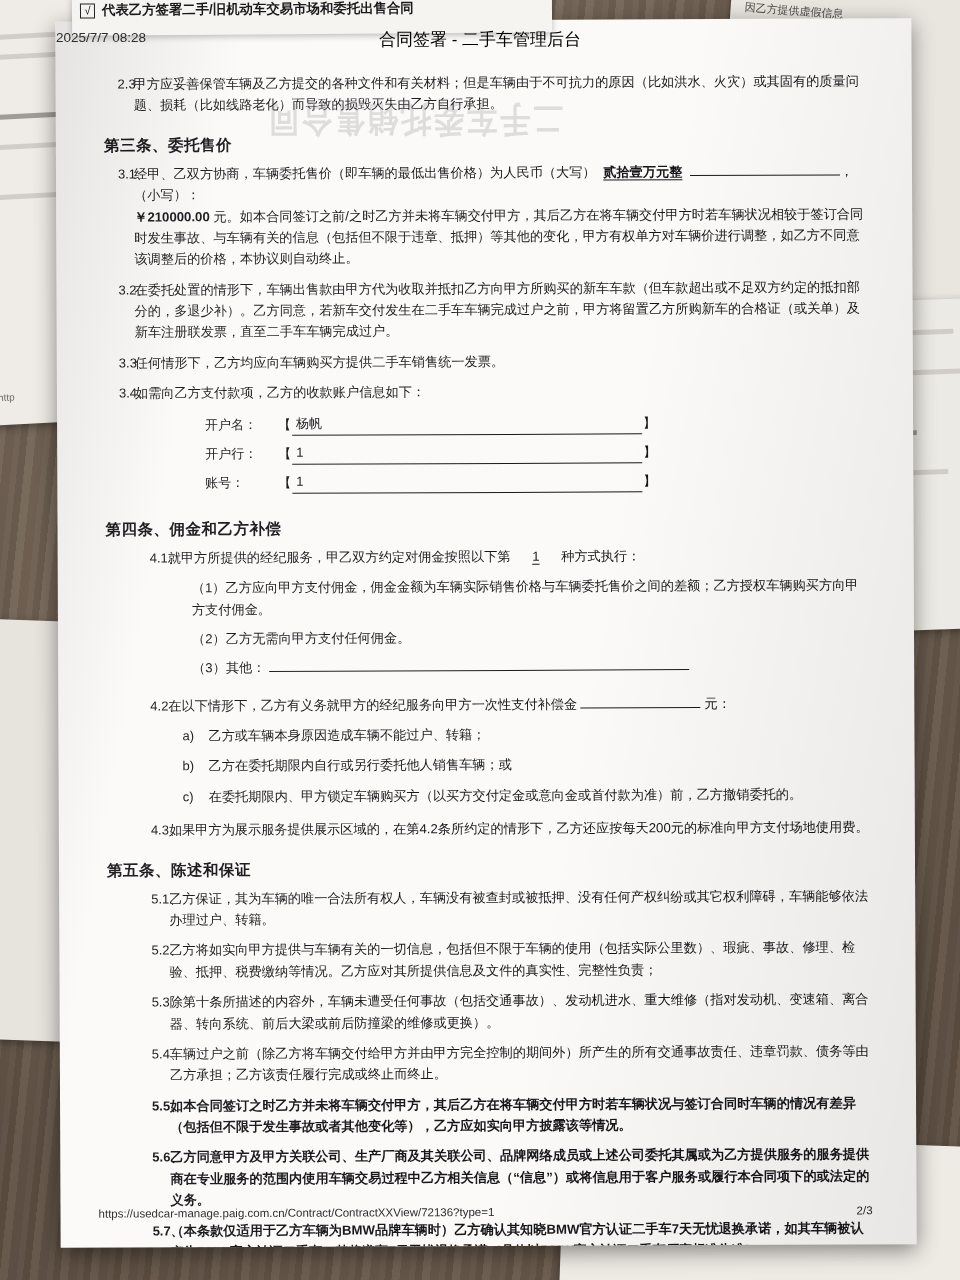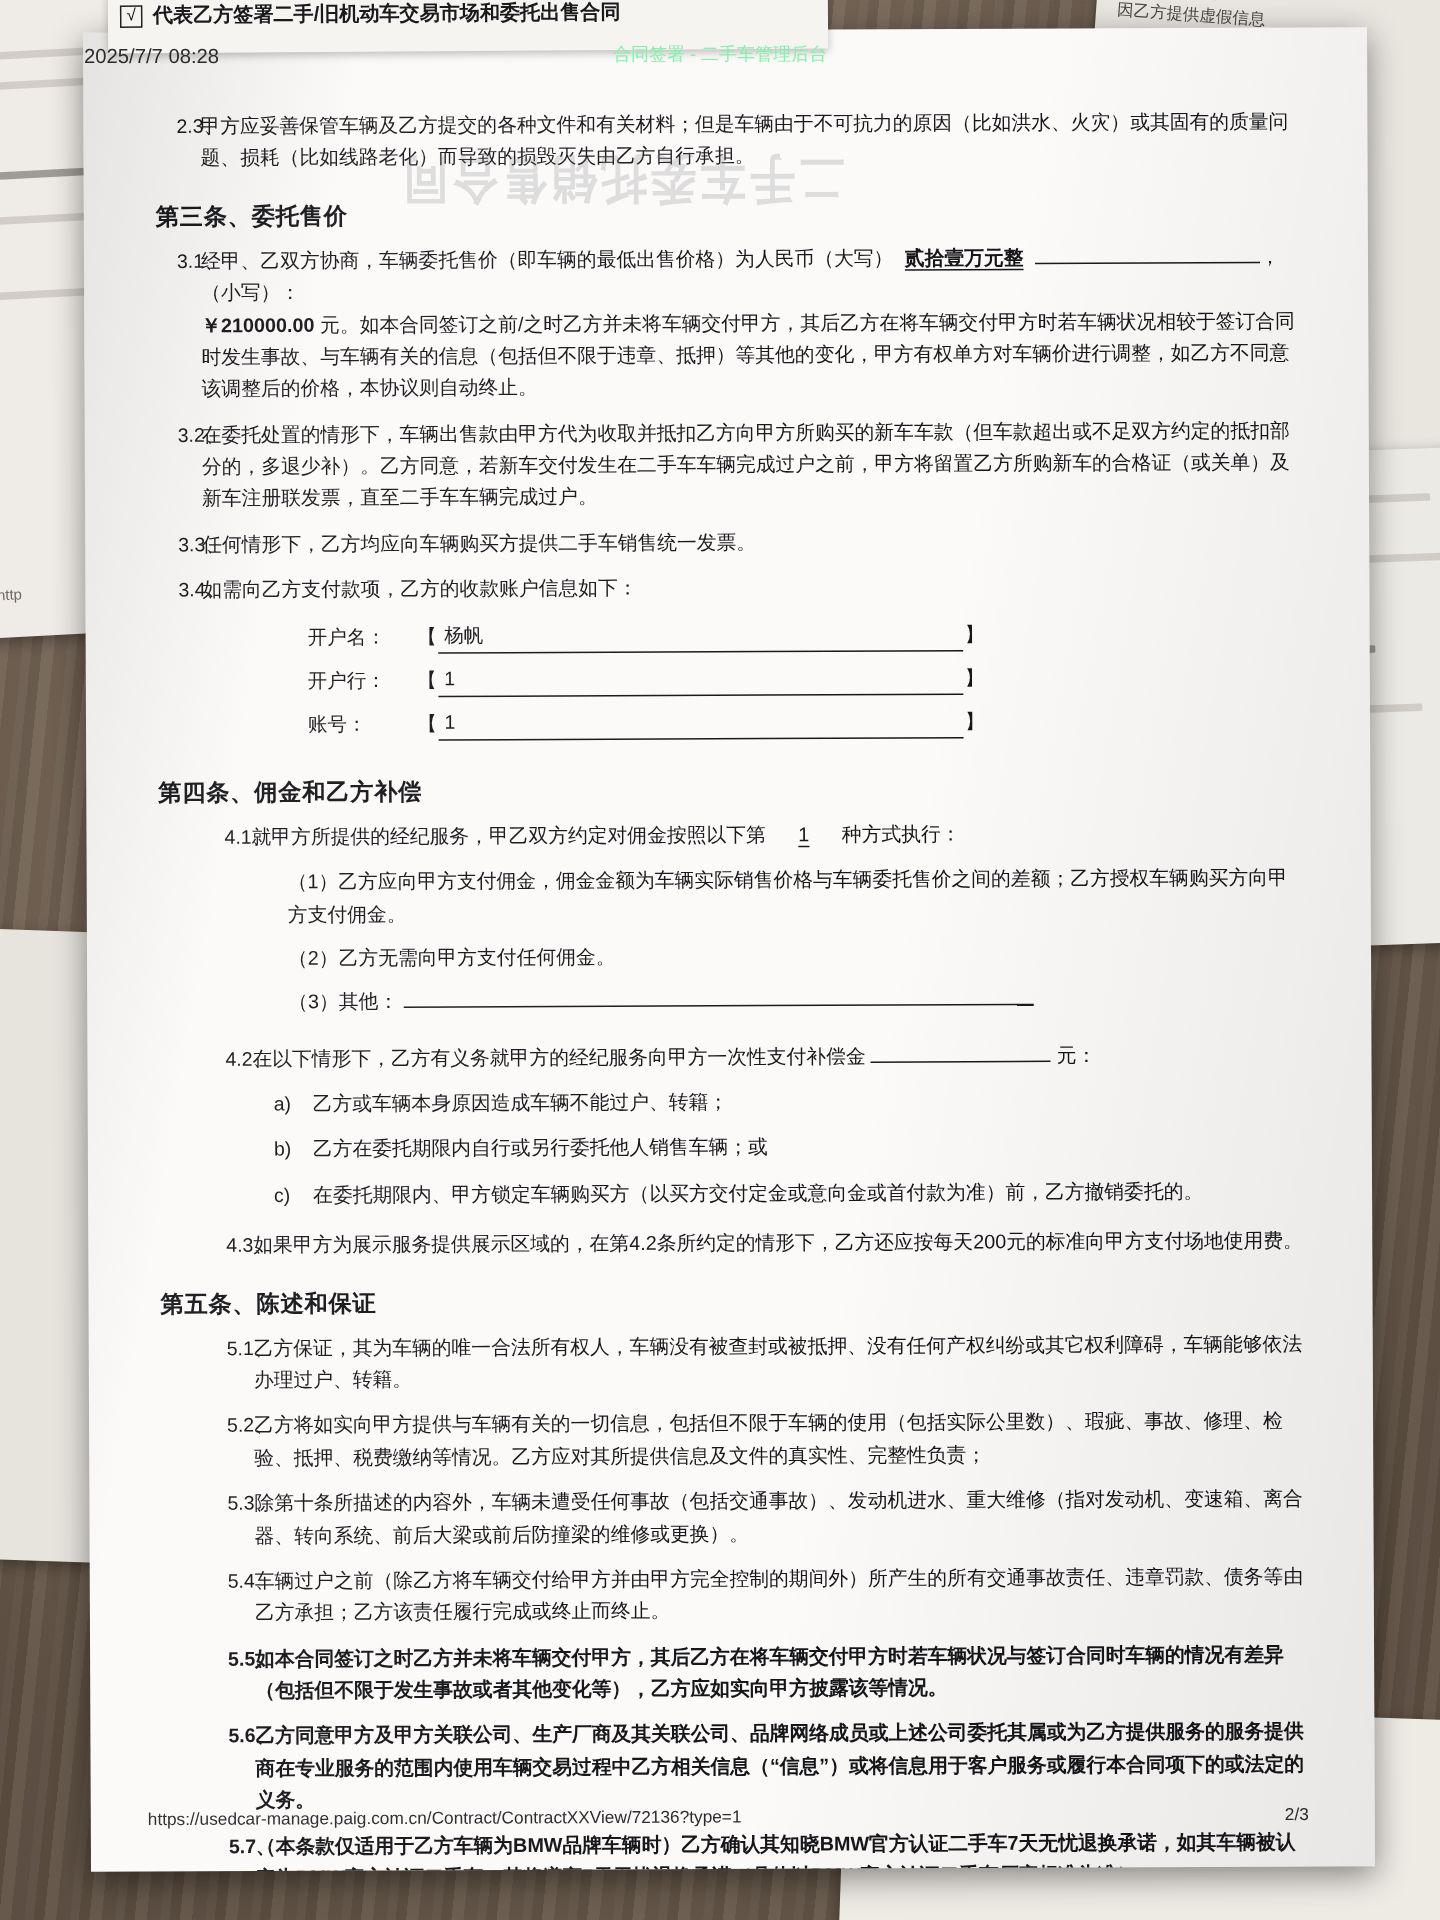--- a/index.html
+++ b/index.html
@@ -105,22 +105,22 @@
   #status-time {
     position: absolute;
     left: 56px; top: 2px;
     font-size: 13.5px;
     color: #2b2b2e;
   }
   #status-title {
     position: absolute;
     left: 0; right: 0; top: 0;
     text-align: center;
-    font-size: 12px;
-    color: #86efac;
+    font-size: 17px;
+    color: #000000;
   }
 
   
   h2.section {
     font-size: 15.5px;
     font-weight: bold;
     margin: 16px 0 6px 10px;
     letter-spacing: .5px;
   }
   .clause {

